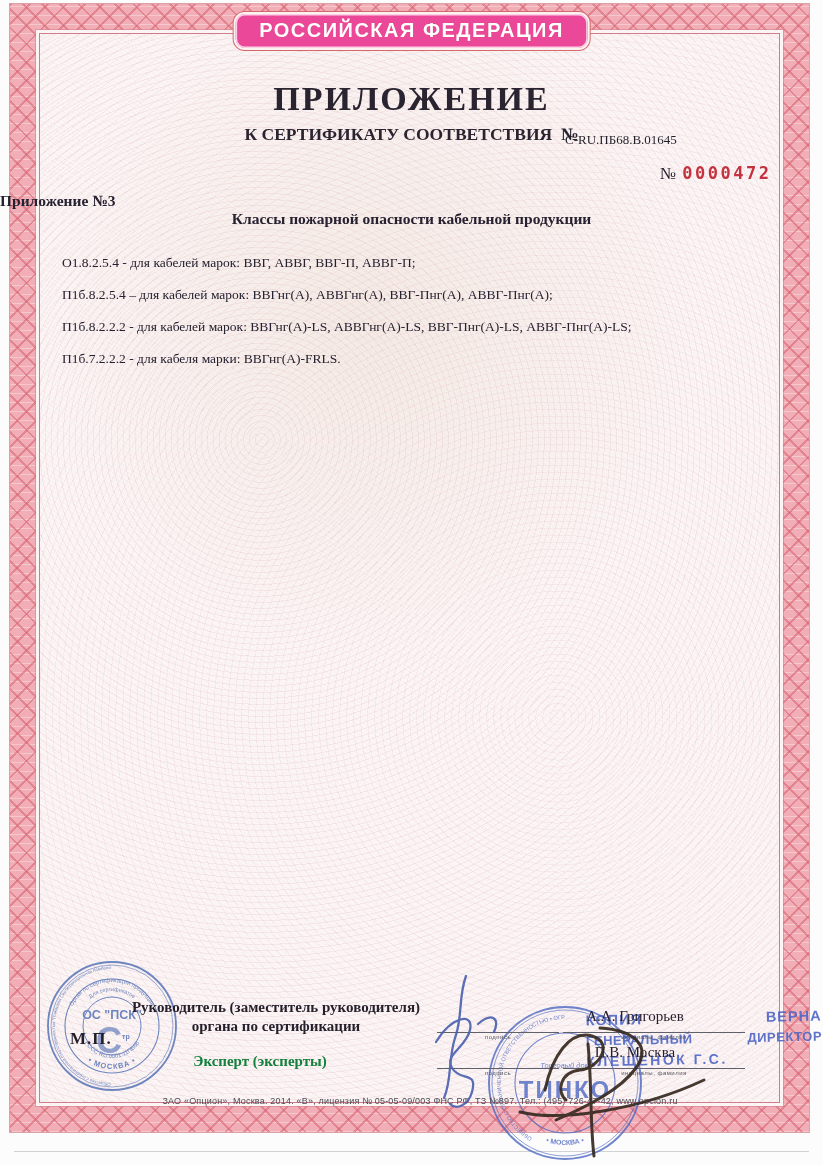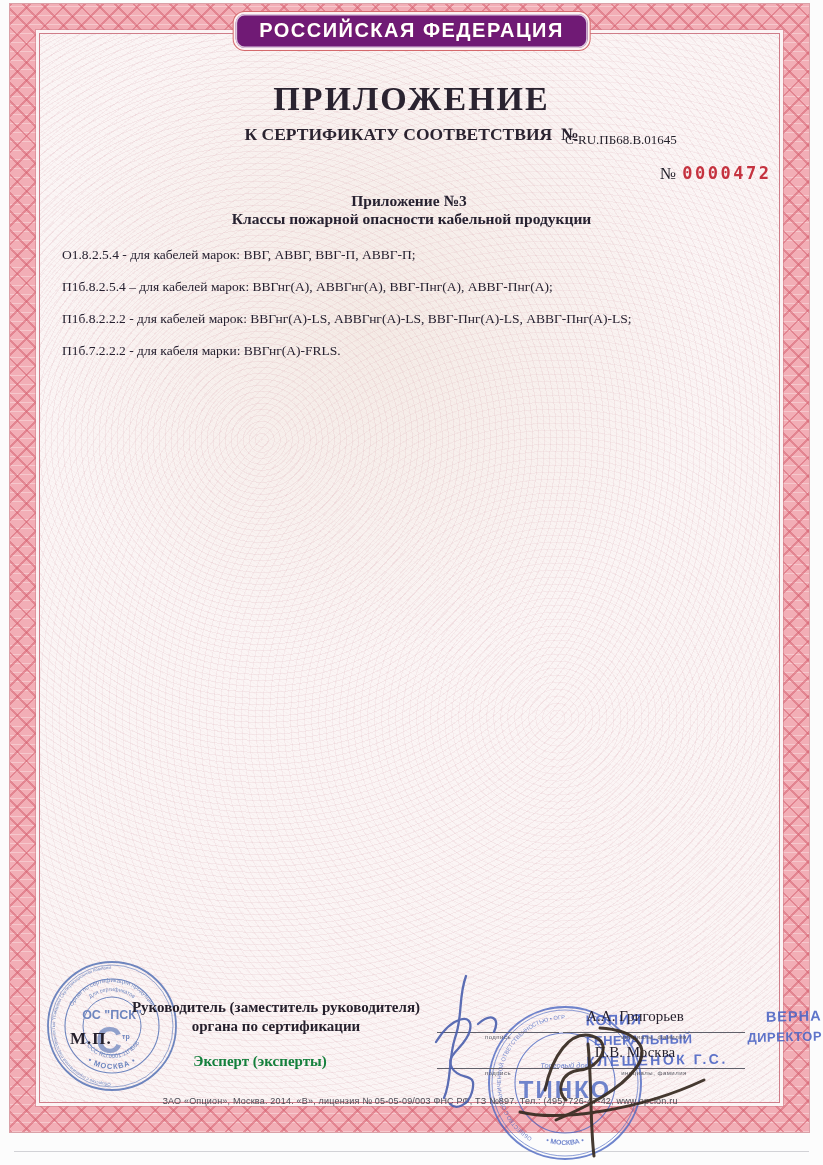--- a/index.html
+++ b/index.html
@@ -18,38 +18,38 @@
         background-image:
           repeating-radial-gradient(circle at 30% 38%, rgba(214,160,170,.16) 0 1px, rgba(0,0,0,0) 1px 6px),
           repeating-radial-gradient(circle at 70% 64%, rgba(214,160,170,.13) 0 1px, rgba(0,0,0,0) 1px 7px),
           repeating-linear-gradient(32deg, rgba(220,175,185,.07) 0 1px, rgba(0,0,0,0) 1px 4px),
           radial-gradient(circle at 45% 27%, rgba(198,165,120,.13), rgba(0,0,0,0) 38%);
         border:1px solid #cf7d89;
         box-shadow:0 0 0 3px rgba(255,255,255,.9), 0 0 0 4px rgba(207,125,137,.55);}
   .scanline{position:absolute;left:14px;top:1151px;width:795px;height:1px;background:rgba(175,175,182,.55);}
   
   .banner{position:absolute;left:50%;top:14px;transform:translateX(-50%);z-index:4;
-        background:#701a75;color:#fff;font-family:"Liberation Sans",sans-serif;font-weight:bold;
+        background:#ec4899;color:#fff;font-family:"Liberation Sans",sans-serif;font-weight:bold;
         font-size:20px;letter-spacing:1.5px;padding:5px 24px 6px;border-radius:9px;white-space:nowrap;
         box-shadow:inset 0 0 0 1.5px rgba(255,255,255,.75), 0 0 0 2px #fdf2f2, 0 0 0 3px #d4696c;
         text-shadow:0 0 1px rgba(180,40,45,.4);}
   .doc-title{position:absolute;top:80px;left:0;width:823px;text-align:center;z-index:4;
         font-size:34px;font-weight:bold;letter-spacing:2px;color:#2a2330;}
   .subtitle{position:absolute;top:124px;left:0;width:823px;text-align:center;z-index:4;
         font-size:17.5px;font-weight:bold;color:#2a2330;white-space:pre;}
   .cert-number{position:absolute;top:132px;left:565px;font-size:13px;color:#221f29;z-index:4;}
   .cert-mode{position:absolute;top:149px;left:0;width:750px;text-align:center;font-size:15px;z-index:4;}
   .blank-number{position:absolute;top:163px;left:660px;font-size:17px;color:#221f29;z-index:4;}
   .blank-number .digits{font-family:"DejaVu Sans Mono",monospace;color:#c5323f;font-size:17px;
         letter-spacing:2.5px;margin-left:6px;font-weight:bold;}
-  .annex-heading{position:absolute;top:192px;left:0;width:818px;text-align:center;font-weight:bold;font-size:15.5px;z-index:4;}
+  .annex-heading{position:absolute;top:192px;left:0;width:818px;text-align:left;font-weight:bold;font-size:15.5px;z-index:4;}
   .annex-subheading{position:absolute;top:210px;left:0;width:823px;text-align:center;font-weight:bold;font-size:15.5px;z-index:4;}
   
   .classes{position:absolute;left:62px;top:245px;width:700px;z-index:4;}
-  .classes p{margin:0 0 12px;line-height:20px;font-size:13.5px;color:#262130;}
+  .classes p{margin:8px 0 12px;line-height:20px;font-size:13.5px;color:#262130;}
   
   .role1{position:absolute;left:92px;top:998px;width:368px;text-align:center;font-size:15px;font-weight:600;line-height:19px;color:#241f2b;z-index:4;}
   .role2{position:absolute;left:150px;top:1053px;width:220px;text-align:center;font-size:15px;font-weight:600;color:#15803d;z-index:4;}
   .sigline{position:absolute;height:12px;border-top:1px solid #60606a;text-align:center;z-index:4;
         font-size:6px;color:#55555f;font-family:"Liberation Sans",sans-serif;letter-spacing:.5px;line-height:8px;}
   .sl1{left:437px;top:1032px;width:122px;} .sl1b{left:563px;top:1032px;width:182px;}
   .sl2{left:437px;top:1068px;width:122px;} .sl2b{left:563px;top:1068px;width:182px;}
   .name1{position:absolute;left:550px;top:1008px;width:170px;text-align:center;font-size:15px;color:#241f2b;z-index:4;}
   .name2{position:absolute;left:550px;top:1044px;width:170px;text-align:center;font-size:15px;color:#241f2b;z-index:4;}
   .mp{position:absolute;left:70px;top:1029px;font-size:17px;font-weight:bold;letter-spacing:1px;color:#241f2b;z-index:4;}

